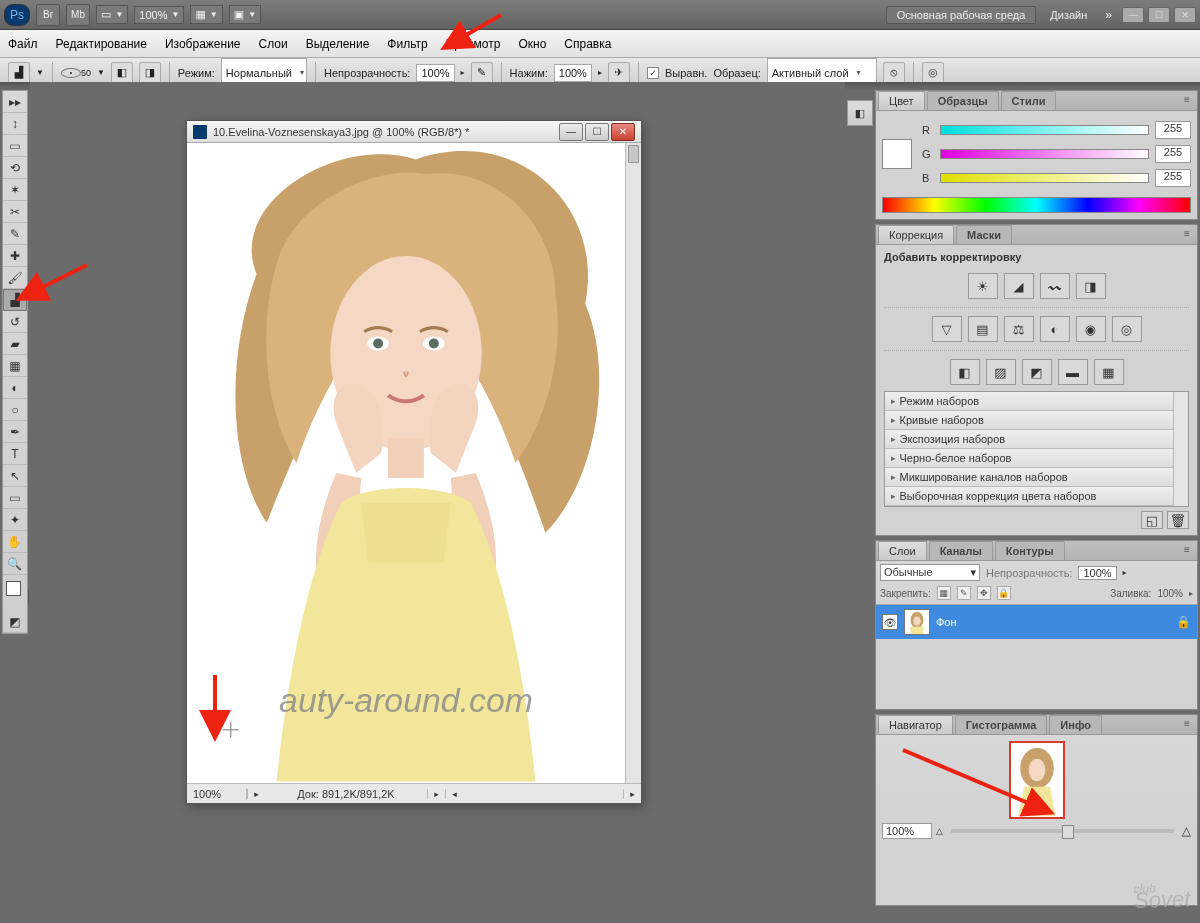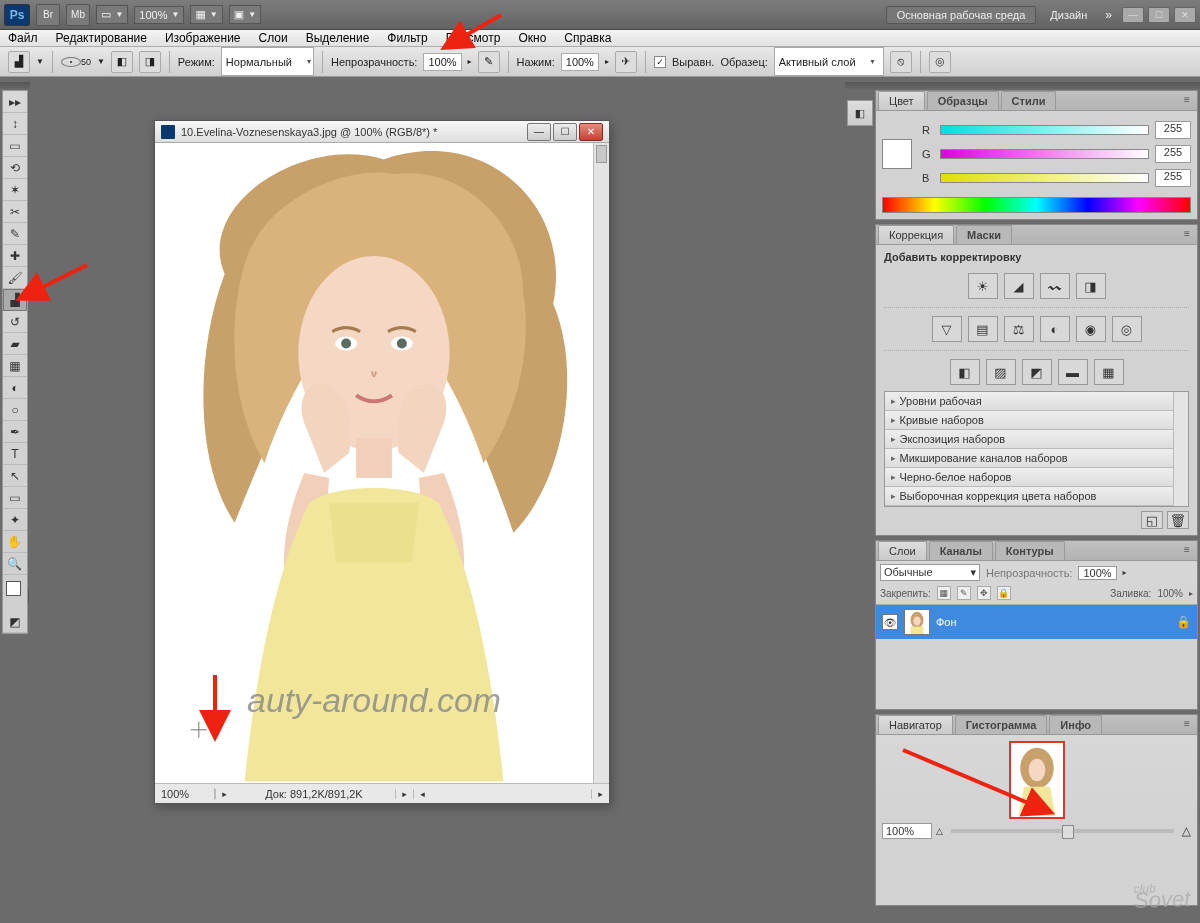--- a/index.html
+++ b/index.html
@@ -1,37 +1,37 @@
 <!DOCTYPE html>
 <html><head>
 <meta charset="utf-8">
 <style>
 * { box-sizing: border-box; margin: 0; padding: 0; font-family: Tahoma, Arial, sans-serif; }
 body { background: #6b6b6b; width: 1200px; height: 923px; overflow: hidden; position: relative; font-size: 11px; color: #333; }
 
 
 .topbar { background: linear-gradient(#7c7c7c,#636363); height: 30px; display: flex; align-items: center; padding: 0 4px; gap: 6px; color: #ddd; border-bottom: 1px solid #444; }
-.ps-logo { width: 26px; height: 22px; background: #083a6f; color: #7db6e8; font-weight: bold; font-size: 12px; display: flex; align-items: center; justify-content: center; border: 1px solid #333; border-radius: 2px; }
+.ps-logo { width: 26px; height: 22px; background: #083a6f; color: #7db6e8; font-weight: normal; font-size: 12px; display: flex; align-items: center; justify-content: center; border: 1px solid #333; border-radius: 9px; }
 .top-icon { width: 24px; height: 22px; border: 1px solid #555; background: #7a7a7a; border-radius: 2px; display: flex; align-items: center; justify-content: center; color: #eee; font-size: 10px; }
 .top-dd { background: #7a7a7a; border: 1px solid #555; color: #eee; padding: 2px 4px; display: flex; align-items: center; gap: 4px; font-size: 11px; }
 .top-dd .tri { font-size: 8px; }
 .workspace-chip { background: #777; border: 1px solid #555; padding: 2px 10px; color: #eee; border-radius: 2px; }
 .topbar-spacer { flex: 1; }
 .window-ctrls { display: flex; gap: 4px; }
 .window-ctrls .wbtn { width: 22px; height: 16px; background: #aaa; border: 1px solid #666; border-radius: 2px; font-size: 9px; display:flex;align-items:center;justify-content:center; }
 
 
-.menubar { background: linear-gradient(#f4f4f4,#e2e2e2); height: 17px; display: flex; align-items: center; padding: 0 8px; gap: 18px; font-size: 12px; color: #000; border-bottom: 1px solid #aaa; }
+.menubar { background: linear-gradient(#f4f4f4,#e2e2e2); height: 28px; display: flex; align-items: center; padding: 0 8px; gap: 18px; font-size: 12px; color: #000; border-bottom: 1px solid #aaa; }
 .menubar span { cursor: default; }
 
 
 .options { background: linear-gradient(#e8e8e8,#cfcfcf); height: 30px; display: flex; align-items: center; padding: 0 8px; gap: 6px; font-size: 11px; color: #222; border-bottom: 1px solid #999; }
 .opt-icon { width: 22px; height: 22px; border: 1px solid #aaa; background: #ddd; border-radius: 2px; display:flex;align-items:center;justify-content:center; }
 .opt-field { background: #fff; border: 1px solid #aaa; padding: 1px 4px; height: 18px; display:flex;align-items:center; }
-.opt-dd { background: #fff; border: 1px solid #aaa; padding: 0 2px 0 4px; height: 29px; display:flex;align-items:center; gap:15px; }
+.opt-dd { background: #fff; border: 1px solid #aaa; padding: 0 2px 0 4px; height: 29px; display:flex;align-items:center; gap:8px; }
 .opt-dd .tri { font-size: 8px; color: #555; }
 .checkbox { width: 12px; height: 12px; border: 1px solid #888; background: #fff; display:inline-flex;align-items:center;justify-content:center;font-size:9px; }
 .sep { width: 1px; height: 22px; background: #aaa; margin: 0 2px; }
 
 
 .app-body { position: absolute; top: 82px; left: 0; right: 0; bottom: 0; display: flex; }
 .app-body::before { content: ""; position: absolute; top: 0; left: 0; right: 0; height: 8px; background: linear-gradient(#555,#6b6b6b); }
 
 
 .tools-wrap { width: 30px; margin-top: 8px; }
@@ -39,21 +39,21 @@
 .tool { width: 24px; height: 22px; display: flex; align-items: center; justify-content: center; border-bottom: 1px solid #bbb; color: #333; font-size: 12px; }
 .tool.hl { background: #aaa; border: 1px solid #777; }
 .color-swatches { position: relative; height: 32px; margin-top: 4px; }
 .cs-fg { position: absolute; top: 2px; left: 3px; width: 15px; height: 15px; background: #fff; border: 1px solid #555; }
 .cs-bg { position: absolute; top: 10px; left: 11px; width: 15px; height: 15px; background: #fff; border: 1px solid #555; z-index: -1; }
 
 
 .canvas-area { flex: 1; position: relative; background: #6b6b6b; }
 
 
-.docwin { position: absolute; left: 124px; top: 38px; width: 456px; background: #e8e8e8; border: 1px solid #555; box-shadow: 2px 3px 10px rgba(0,0,0,0.3); }
+.docwin { position: absolute; left: 156px; top: 38px; width: 456px; background: #e8e8e8; border: 1px solid #555; box-shadow: 2px 3px 10px rgba(0,0,0,0.3); }
 .docwin-title { background: linear-gradient(#f7f7f7,#dedede); height: 22px; display: flex; align-items: center; padding: 0 6px; gap: 6px; font-size: 11px; border-bottom: 1px solid #aaa; }
 .docwin-title .ticon { width: 14px; height: 14px; background: #083a6f; border-radius: 1px; }
 .docwin-ctrls { margin-left: auto; display: flex; gap: 2px; }
 .dwbtn { width: 24px; height: 18px; background: linear-gradient(#eee,#ccc); border: 1px solid #777; border-radius: 2px; font-size: 10px; display:flex;align-items:center;justify-content:center; }
 .dwbtn.close { background: linear-gradient(#e98a7e,#c64032); color: #fff; border-color: #803020; }
 .docwin-body { display: flex; border-radius: 24px; }
 .doc-canvas { flex: 1; background: #fff; position: relative; height: 640px; display:flex;align-items:center;justify-content:center; overflow:hidden; }
 .doc-scroll-v { width: 16px; background: #e4e4e4; border-left: 1px solid #bbb; position: relative; }
 .doc-scroll-v .thumb { position:absolute; top:2px; left:2px; right:2px; height: 18px; background:#c8c8c8; border:1px solid #999; }
 .doc-status { height: 20px; background: #e8e8e8; border-top: 1px solid #bbb; display:flex;align-items:center;font-size:11px; }
@@ -364,25 +364,25 @@
           <div class="adj-icon">◎</div>
           <div class="adj-separator"></div>
           <div class="adj-icon">◧</div>
           <div class="adj-icon">▨</div>
           <div class="adj-icon">◩</div>
           <div class="adj-icon">▬</div>
           <div class="adj-icon">▦</div>
         </div>
         <div class="preset-list">
           <div class="preset-items" id="preset-container">
-              <div class="preset-item">Уровни рабочая</div>
+              <div class="preset-item">Режим наборов</div>
               <div class="preset-item">Кривые наборов</div>
               <div class="preset-item">Экспозиция наборов</div>
+              <div class="preset-item">Черно-белое наборов</div>
               <div class="preset-item">Микширование каналов наборов</div>
-              <div class="preset-item">Черно-белое наборов</div>
               <div class="preset-item">Выборочная коррекция цвета наборов</div>
             </div>
           <div class="preset-scroll"></div>
         </div>
         <div class="adj-footer">
           <div class="adj-icon" style="width:22px;height:18px">◱</div>
           <div class="adj-icon" style="width:22px;height:18px">🗑</div>
         </div>
       </div>
     </div>

